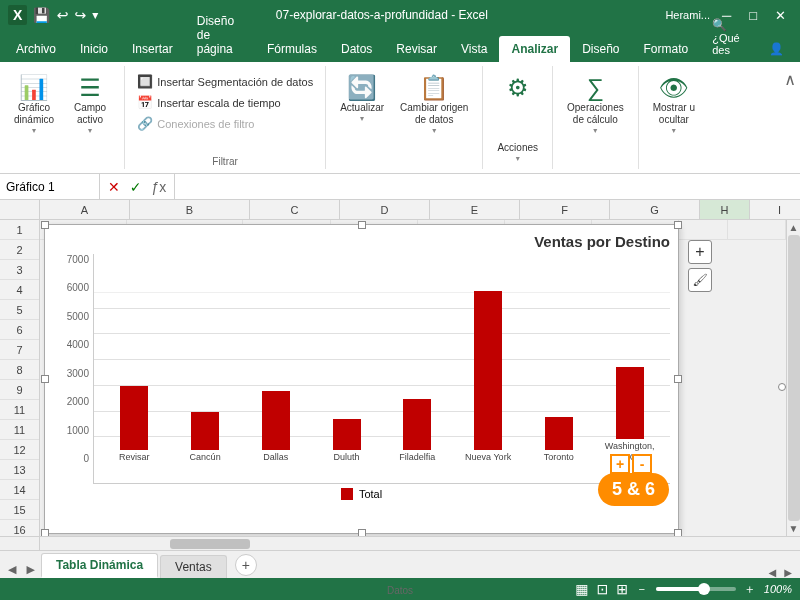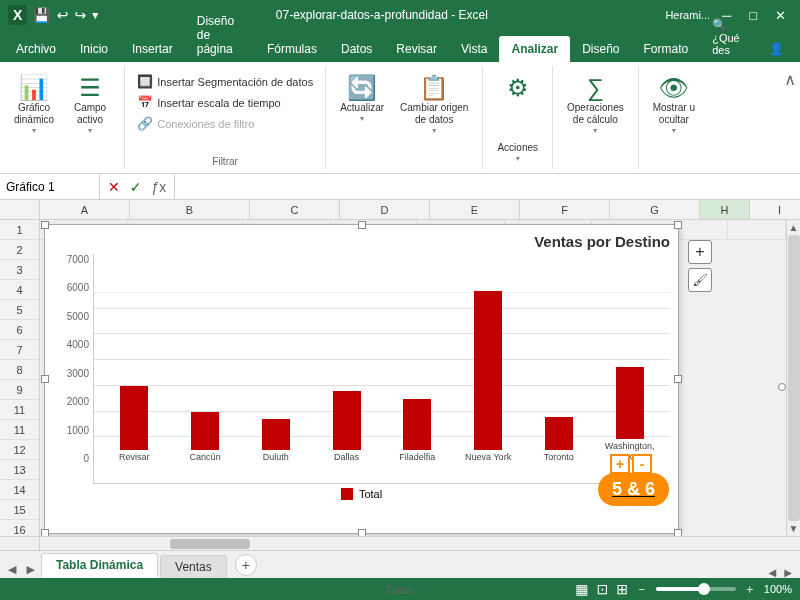--- a/index.html
+++ b/index.html
@@ -578,27 +578,27 @@
                     <div class="bar-label">Revisar</div>
                   </div>
 
                   <div class="bar-group">
                     <div class="bar" style="height: calc(180px * 1500/7000);"></div>
                     <div class="bar-label">Cancún</div>
                   </div>
 
 
                   <div class="bar-group">
+                    <div class="bar" style="height: calc(180px * 2300/7000);"></div>
+                    <div class="bar-label">Dallas</div>
+                  </div>
+
+                  <div class="bar-group">
                     <div class="bar" style="height: calc(180px * 1200/7000);"></div>
                     <div class="bar-label">Duluth</div>
-                  </div>
-
-                  <div class="bar-group">
-                    <div class="bar" style="height: calc(180px * 2300/7000);"></div>
-                    <div class="bar-label">Dallas</div>
                   </div>
 
                   <div class="bar-group">
                     <div class="bar" style="height: calc(180px * 2000/7000);"></div>
                     <div class="bar-label">Filadelfia</div>
                   </div>
 
                   <div class="bar-group">
                     <div class="bar" style="height: calc(180px * 6200/7000);"></div>
                     <div class="bar-label">Nueva York</div>
@@ -628,21 +628,21 @@
             <div style="width:24px; height:24px; background:white; border:1px solid #888; border-radius:3px; display:flex; align-items:center; justify-content:center; font-size:16px; cursor:pointer; color:#333;">+</div>
             <div style="width:24px; height:24px; background:white; border:1px solid #888; border-radius:3px; display:flex; align-items:center; justify-content:center; font-size:12px; cursor:pointer; color:#333;">🖌</div>
           </div>
 
           <div style="position:absolute; bottom:58px; left:570px;">
             <div style="display:flex; gap:2px; margin-bottom:4px;">
               <div style="width:20px; height:20px; border:2px solid #ff8c00; background:white; color:#ff8c00; font-weight:bold; font-size:14px; cursor:pointer; display:flex; align-items:center; justify-content:center; line-height:1;">+</div>
               <div style="width:20px; height:20px; border:2px solid #ff8c00; background:white; color:#ff8c00; font-weight:bold; font-size:14px; cursor:pointer; display:flex; align-items:center; justify-content:center; line-height:1;">-</div>
             </div>
           </div>
-          <div style="position:absolute; bottom:30px; left:558px;text-decoration:underline;">
+          <div style="position:absolute; bottom:30px; left:558px;">
             <div style="background:#ff8c00; color:white; font-size:18px; font-weight:bold; padding:6px 14px; border-radius:20px; cursor:pointer;">5 &amp; 6</div>
           </div>
 
           <div style="position:absolute; top:163px; right:0px; width:8px; height:8px; background:white; border:1px solid #888; border-radius:50%;"></div>
         </div>
 
         <div class="scrollbar-right">
           <div style="font-size:10px; cursor:pointer; color:#666;">▲</div>
           <div style="flex:1; width:12px; background:#d0d0d0; margin:2px 0; border-radius:3px;"></div>
           <div style="font-size:10px; cursor:pointer; color:#666;">▼</div>
@@ -678,17 +678,17 @@
     <div class="status-right">
       <span style="font-size:14px; cursor:pointer; color:white;">▦</span>
       <span style="font-size:14px; cursor:pointer; color:white;">⊡</span>
       <span style="font-size:14px; cursor:pointer; color:white;">⊞</span>
       <span style="font-size:12px; cursor:pointer; color:white;">－</span>
       <div style="width:80px; height:4px; background:rgba(255,255,255,0.4); border-radius:2px; position:relative; cursor:pointer;">
         <div style="width:60%; height:100%; background:white; border-radius:2px;"></div>
         <div style="position:absolute; top:-4px; left:60%; width:12px; height:12px; background:white; border-radius:50%; transform:translateX(-50%);"></div>
       </div>
       <span style="font-size:12px; cursor:pointer; color:white;">＋</span>
-      <span style="font-size:11px; color:white;">100%</span>
+      <span style="font-size:11px; color:white;font-style:italic;">100%</span>
     </div>
   </div>
 
 </div>
 
 </body></html>

